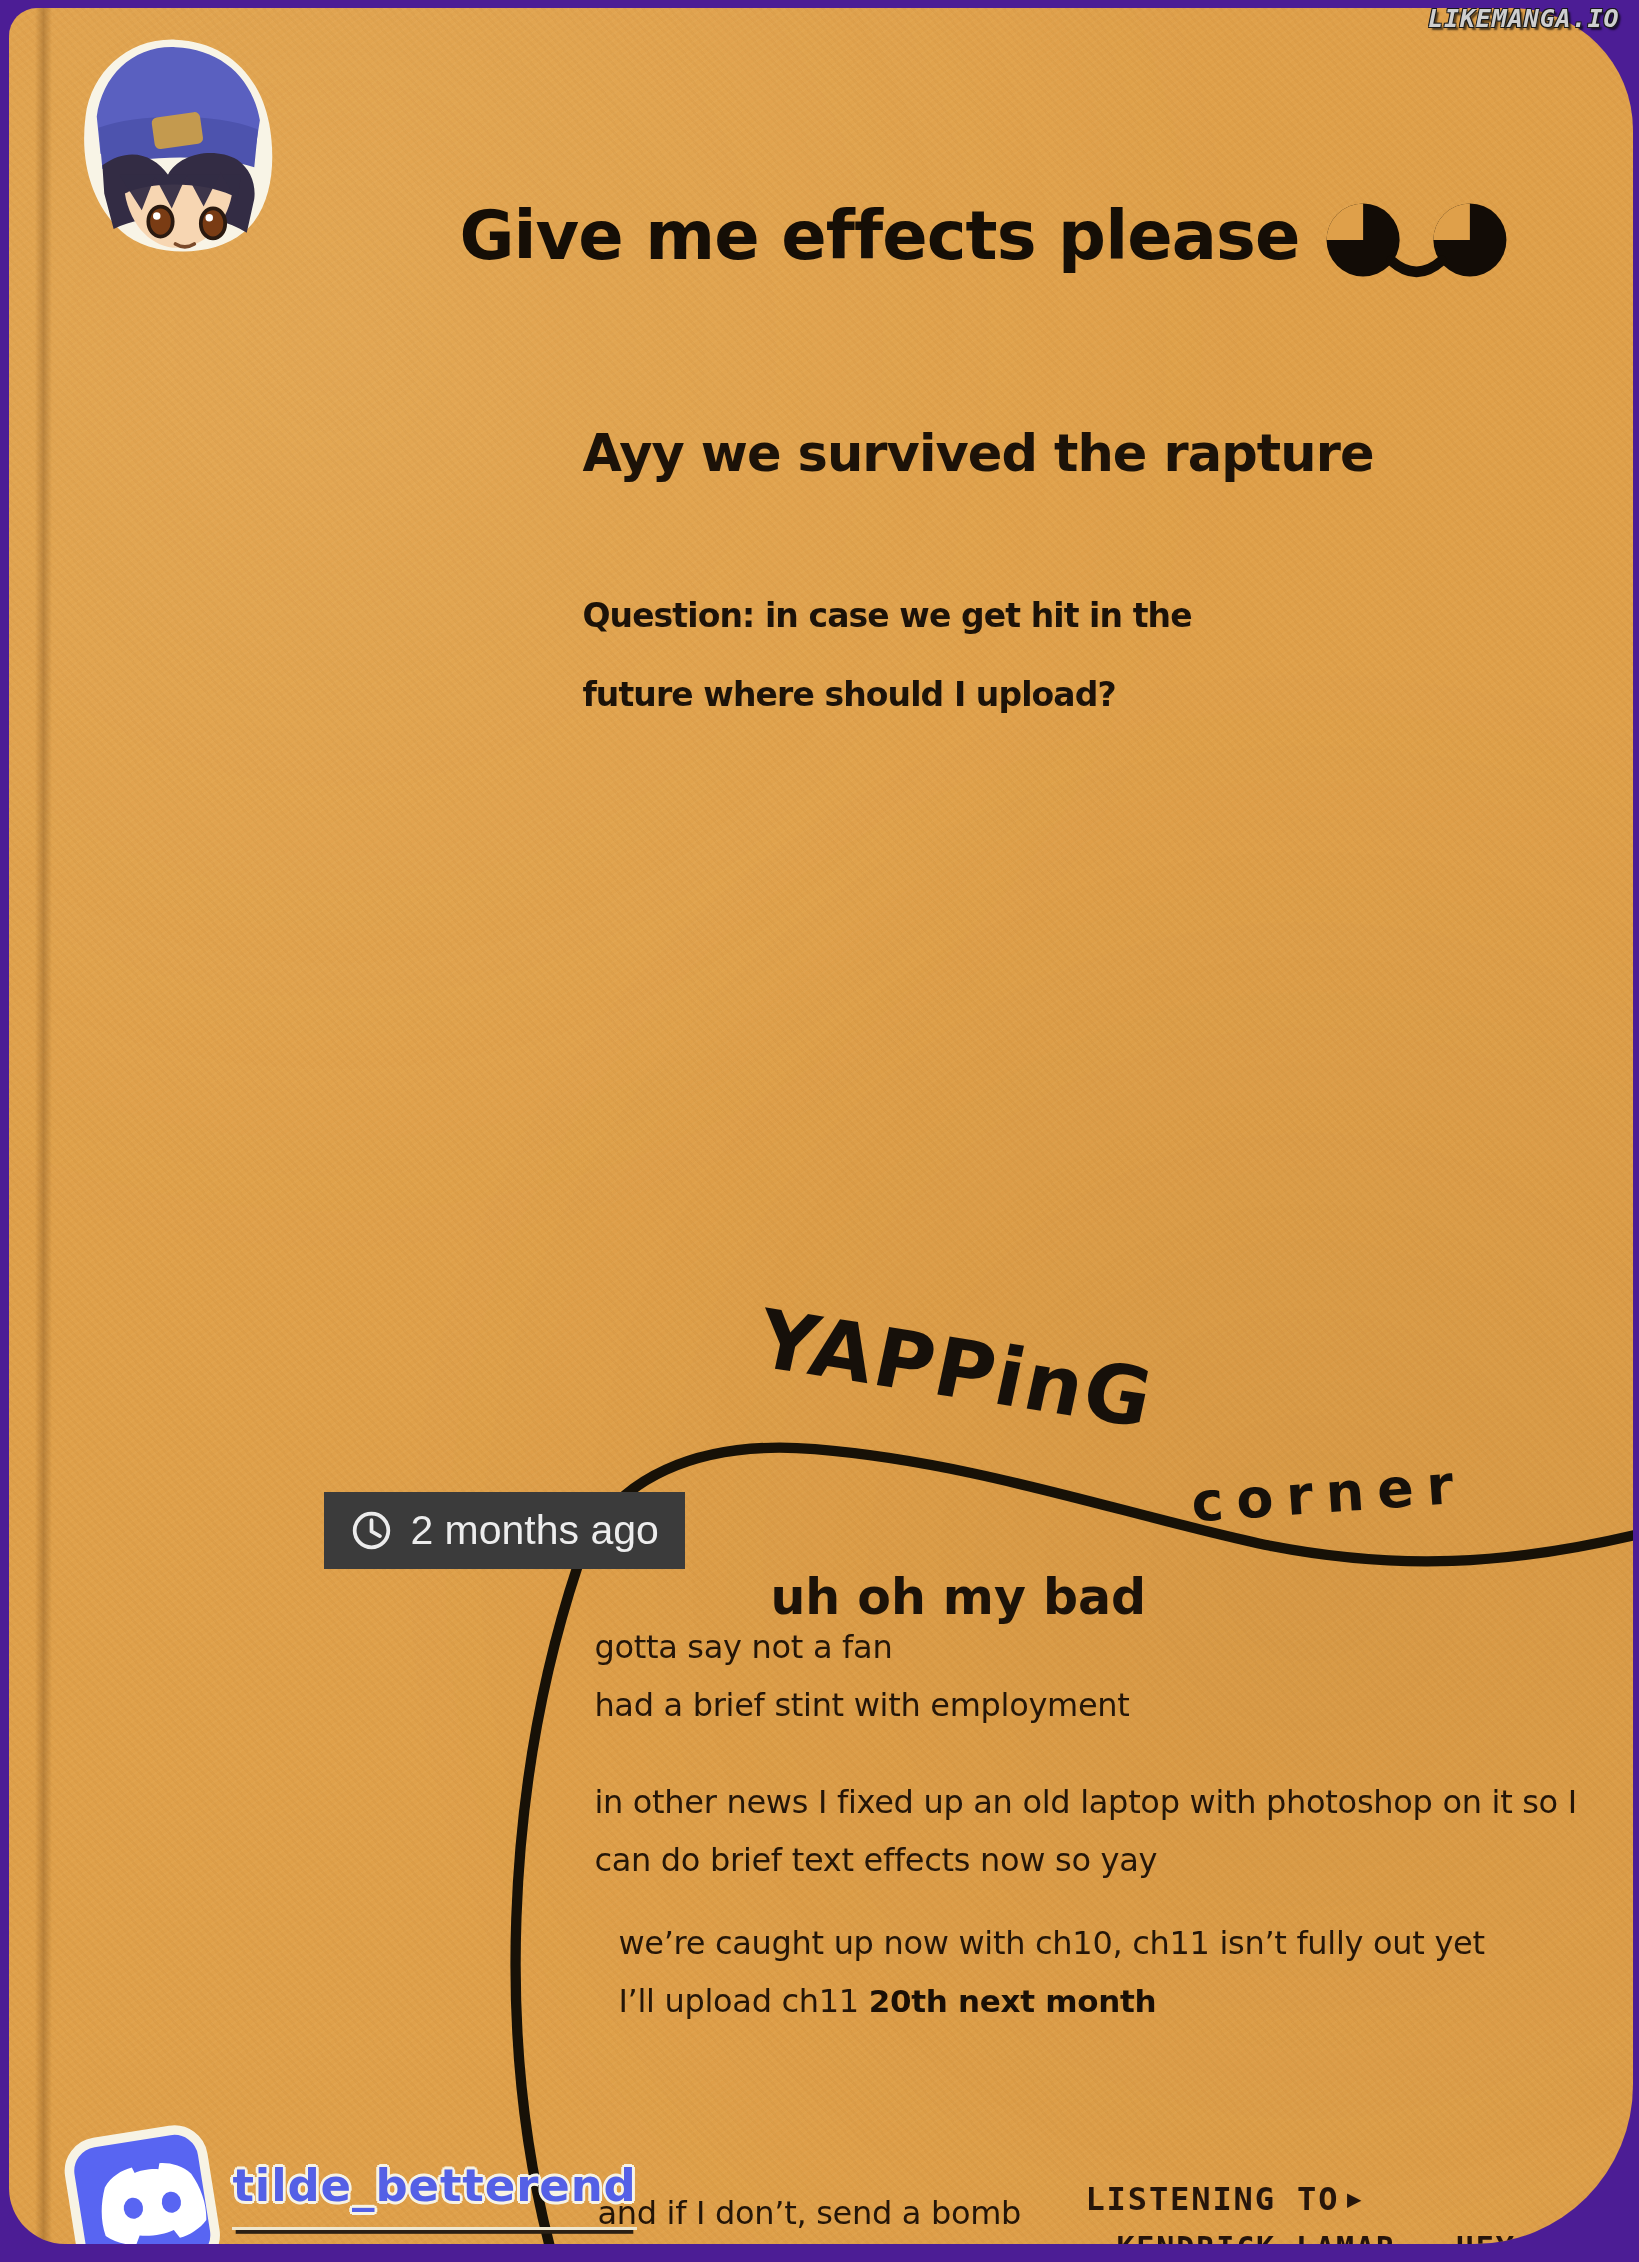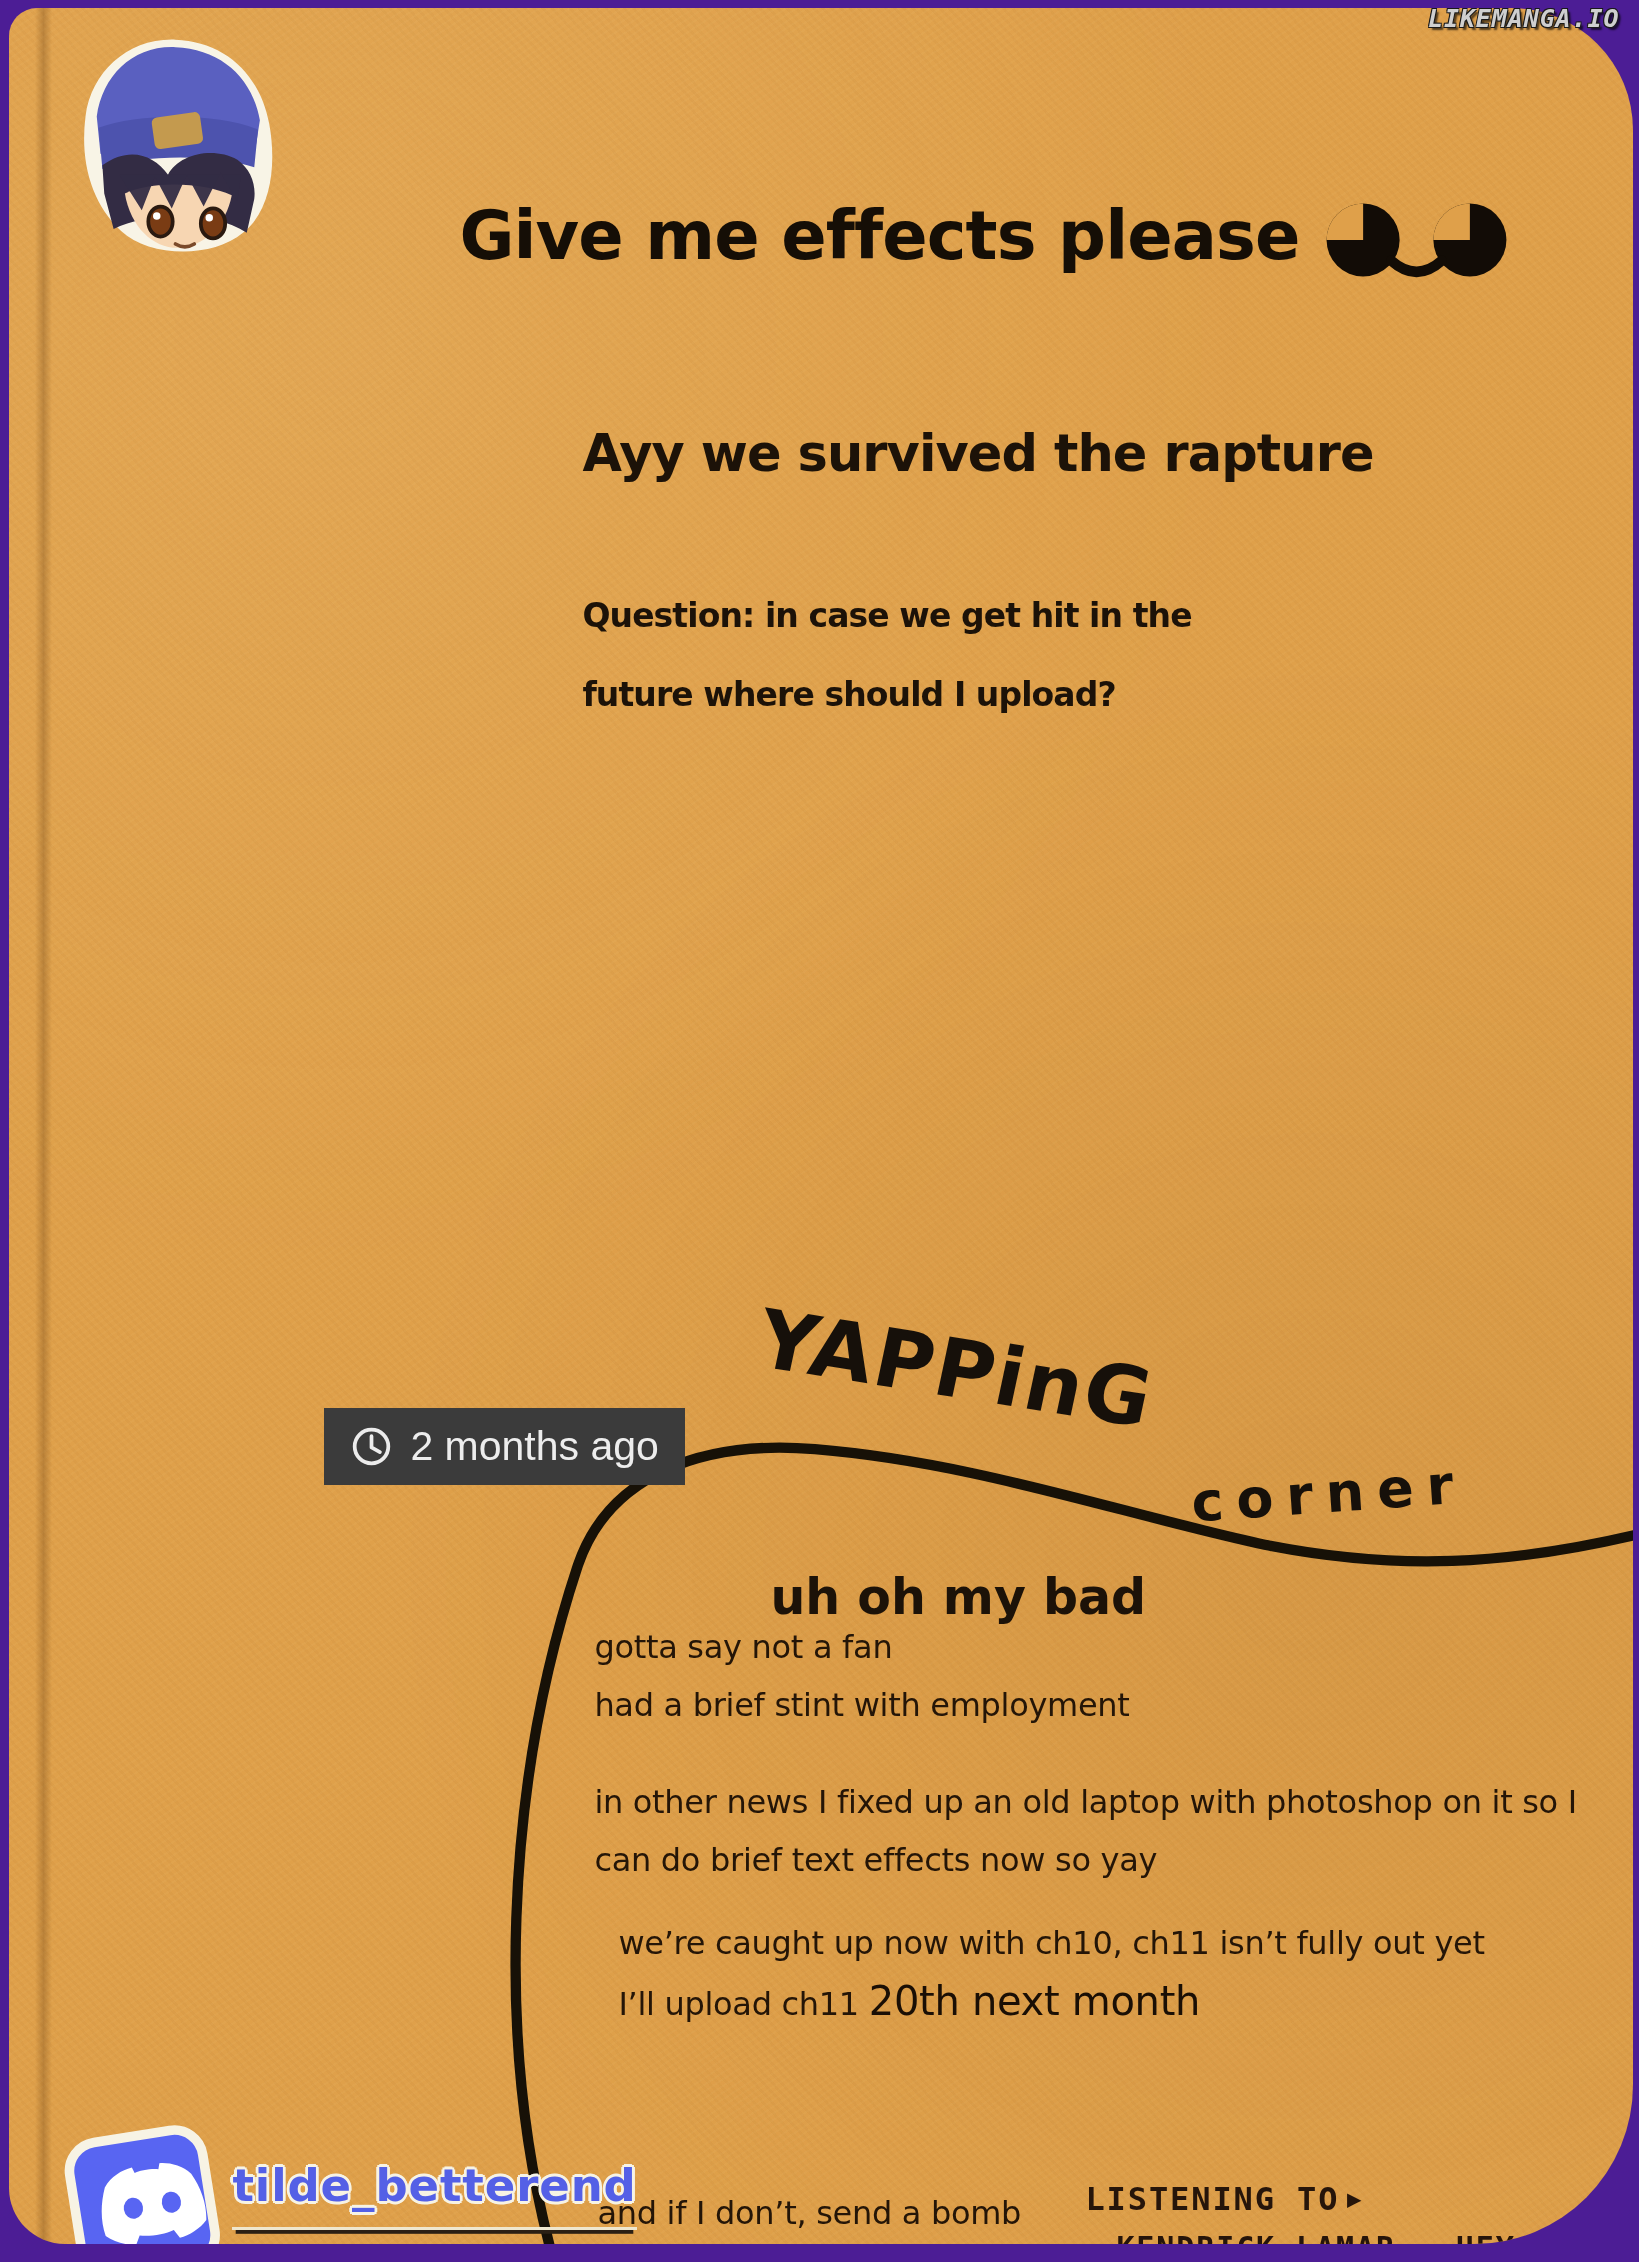--- a/index.html
+++ b/index.html
@@ -29,32 +29,32 @@
   .h-line{position:absolute;color:#1c1208;font-weight:700;letter-spacing:-0.9px;white-space:nowrap;z-index:5;}
   .ayy{left:573px;top:416px;font-size:51px;}
   .question{left:573px;top:568px;font-size:33px;line-height:79px;}
   
   .yap1{position:absolute;left:748px;top:1314px;font-size:81px;font-weight:700;color:#16100a;
         letter-spacing:1.9px;transform:rotate(9deg) skewX(-3deg);z-index:5;white-space:nowrap;}
   .yap2{position:absolute;left:1182px;top:1454px;font-size:54px;font-weight:700;color:#16100a;
         letter-spacing:13px;transform:rotate(-4deg);z-index:5;white-space:nowrap;}
   .curve{position:absolute;left:0;top:0;z-index:2;pointer-events:none;}
   
-  .badge{position:absolute;left:315px;top:1400px;height:77px;z-index:6;
+  .badge{position:absolute;left:315px;top:1484px;height:77px;z-index:6;
          display:flex;align-items:center;gap:17px;padding:0 26px;
          background:#3b3b3b;color:#ededed;
          font-family:"Liberation Sans",sans-serif;font-size:41px;font-weight:500;}
   
   .greeting{position:absolute;left:761px;top:1525px;font-size:49px;font-weight:700;color:#1c1208;z-index:5;white-space:nowrap;margin-top:36px;}
   .para{position:absolute;font-size:32px;line-height:58px;color:#241507;z-index:5;white-space:nowrap;letter-spacing:-0.3px;}
   .p1{left:585px;top:1610px;}
   .p2{left:585px;top:1765px;}
   .p3{left:585px;top:1906px;margin-left:24px;}
   .p4{left:588px;top:2176px;}
-  .emph{font-weight:400;font-size:40px;color:#1a0f05;}
+  .emph{font-weight:700;font-size:31px;color:#1a0f05;}
   
   .discord{position:absolute;left:49px;top:2110px;z-index:6;}
   .username{position:absolute;left:223px;top:2151px;z-index:6;
      font-size:45px;font-weight:700;letter-spacing:0.9px;color:#5460e6;white-space:nowrap;
      text-shadow:-2.8px 0 #f7f3e4,2.8px 0 #f7f3e4,0 -2.8px #f7f3e4,0 2.8px #f7f3e4,-1.9px -1.9px #f7f3e4,1.9px 1.9px #f7f3e4,-1.9px 1.9px #f7f3e4,1.9px -1.9px #f7f3e4;
      border-bottom:3.7px solid #efe7cf;box-shadow:0 7.5px 0 -3.7px #2b2014;padding-bottom:15px;cursor:pointer;}
   .lcd{position:absolute;z-index:5;font-family:"DejaVu Sans Mono",monospace;font-weight:700;
        color:#26150a;letter-spacing:1.9px;white-space:nowrap;}
   .listening{left:1076px;top:2172px;font-size:32px;}
   .track{left:1107px;top:2222px;font-size:30px;}

